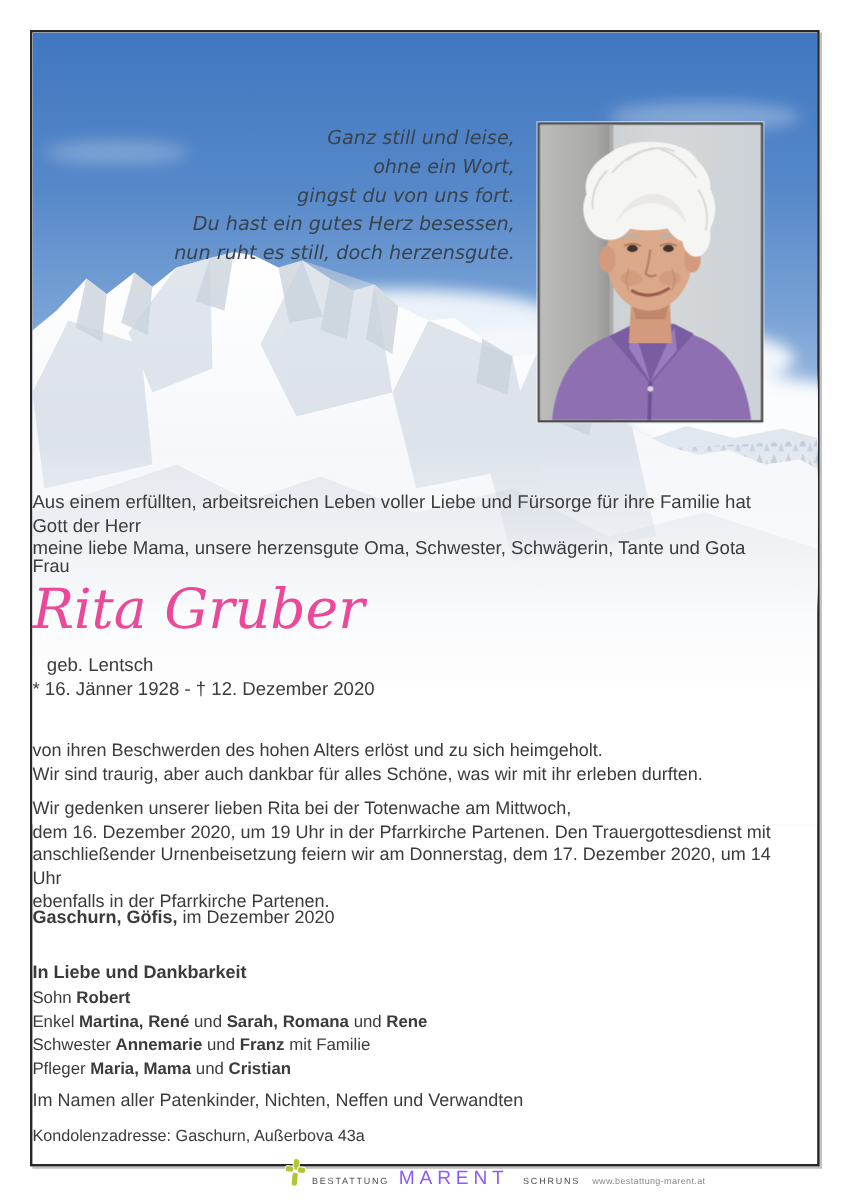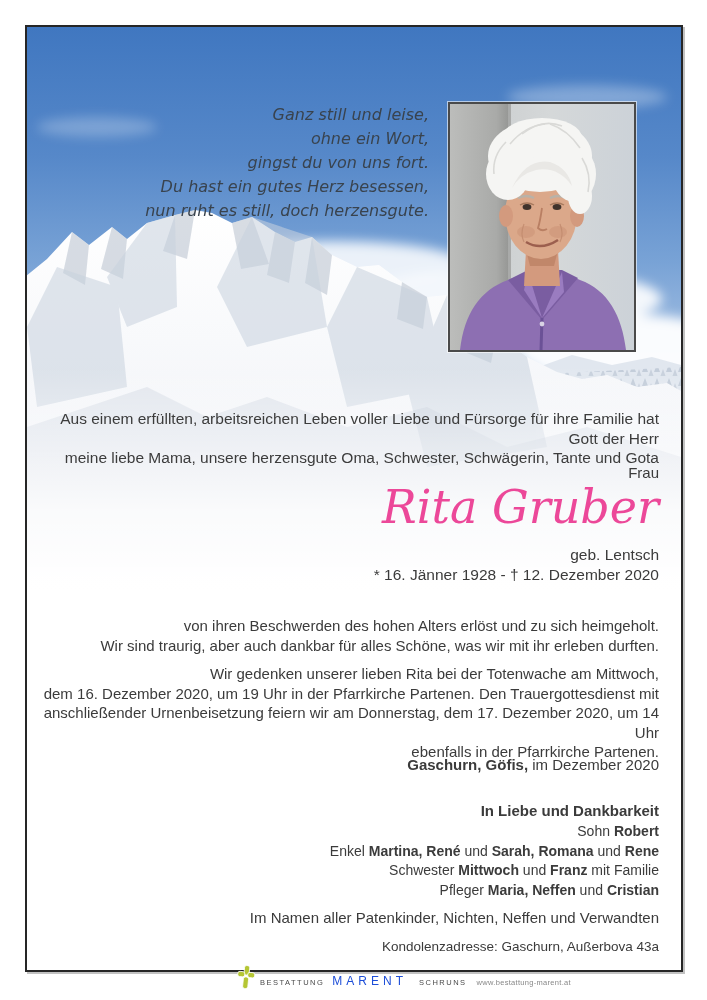--- a/index.html
+++ b/index.html
@@ -10,41 +10,41 @@
   .bg{position:absolute;left:0;top:0;width:654px;height:660px;overflow:hidden;}
   .bg svg{display:block;}
 
   .poem{position:absolute;top:76px;left:0;width:402px;text-align:right;
         font-family:"DejaVu Sans",sans-serif;font-style:italic;
         font-size:16px;line-height:24px;color:#39434e;}
   .photo{position:absolute;left:421px;top:75px;width:184px;height:246px;
          border:2px solid #4a4a4a;background:#d2d4d5;box-shadow:0 0 0 1px rgba(255,255,255,.6);}
   .photo svg{display:block;}
 
-  .cblock{position:absolute;left:0;width:632px;text-align:right;}
+  .cblock{position:absolute;left:0;width:632px;text-align:left;}
   .intro{top:382px;font-size:15.5px;line-height:19.5px;color:#3c3c3c;}
   .salutation{top:437px;font-size:15px;}
   .name{top:452px;font-family:"DejaVu Serif",serif;font-style:italic;
         font-size:46px;line-height:56px;color:#ec4899;}
-  .maiden{top:519px;font-size:15.5px;}
+  .maiden{top:519px;font-size:15.5px;padding-left:12px;}
   .dates{top:539px;font-size:15.5px;}
   .para1{top:589px;font-size:15px;line-height:19.5px;}
   .para2{top:637px;font-size:15px;line-height:19.5px;}
   .placedate{top:729px;font-size:15px;}
   .closing{top:762px;font-size:15px;font-weight:bold;margin-top:13px;}
   .family{top:795px;font-size:14px;line-height:19.5px;}
   .innameof{top:882px;font-size:15px;}
   .condolence{top:912px;font-size:13.5px;}
   .b{font-weight:bold;}
 
   .footer{position:absolute;left:0;top:962px;width:707px;height:34px;}
   .footer .logo{position:absolute;left:237px;top:3px;}
   .footer .brandrow{position:absolute;left:260px;top:12px;white-space:nowrap;
                     font-size:7.5px;letter-spacing:1.5px;color:#4a4a4a;}
-  .footer .brand{font-size:12px;letter-spacing:4px;color:#1d4ed8;margin:0 6px 0 8px;}
+  .footer .brand{font-size:16px;letter-spacing:4px;color:#8b5cf6;margin:0 6px 0 8px;}
   .footer .city{margin-left:6px;}
   .footer .site{margin-left:10px;letter-spacing:.3px;color:#888888;text-transform:none;}
 </style>
 </head>
 <body>
 
 <div class="page">
   <div class="card">
 
     <div class="bg">
@@ -226,24 +226,24 @@
     <div class="cblock closing">In Liebe und Dankbarkeit</div>
 
     <div class="cblock family">
       <div>
         <span>Sohn </span><span class="b">Robert</span>
       </div>
       <div>
         <span>Enkel </span><span class="b">Martina, René</span><span> und </span><span class="b">Sarah, Romana</span><span> und </span><span class="b">Rene</span>
       </div>
       <div>
-        <span>Schwester </span><span class="b">Mittwoch</span><span> und </span><span class="b">Franz</span><span> mit Familie</span>
-      </div>
-      <div>
-        <span>Pfleger </span><span class="b">Maria, Neffen</span><span> und </span><span class="b">Cristian</span>
+        <span>Schwester </span><span class="b">Annemarie</span><span> und </span><span class="b">Franz</span><span> mit Familie</span>
+      </div>
+      <div>
+        <span>Pfleger </span><span class="b">Maria, Mama</span><span> und </span><span class="b">Cristian</span>
       </div>
     </div>
 
     <div class="cblock innameof">Im Namen aller Patenkinder, Nichten, Neffen und Verwandten</div>
     <div class="cblock condolence">Kondolenzadresse: Gaschurn, Außerbova 43a</div>
   </div>
 
   <div class="footer">
     <svg class="logo" width="18" height="24" viewBox="0 0 18 24">
       <g transform="rotate(6 9 12)" fill="#b5c634" stroke="#ffffff" stroke-width="0.8">

